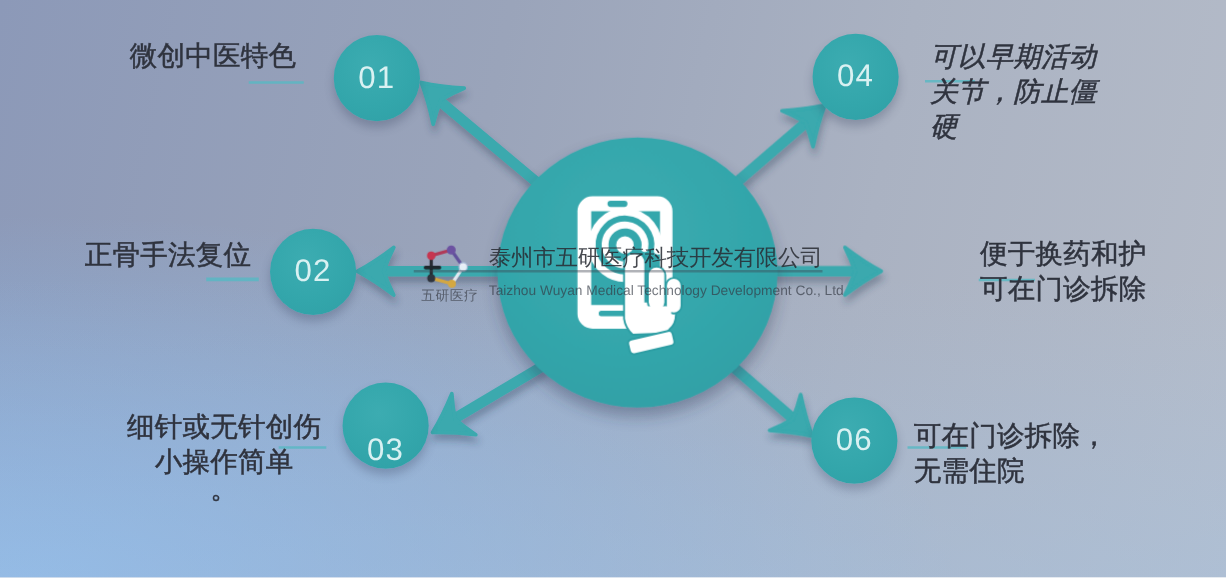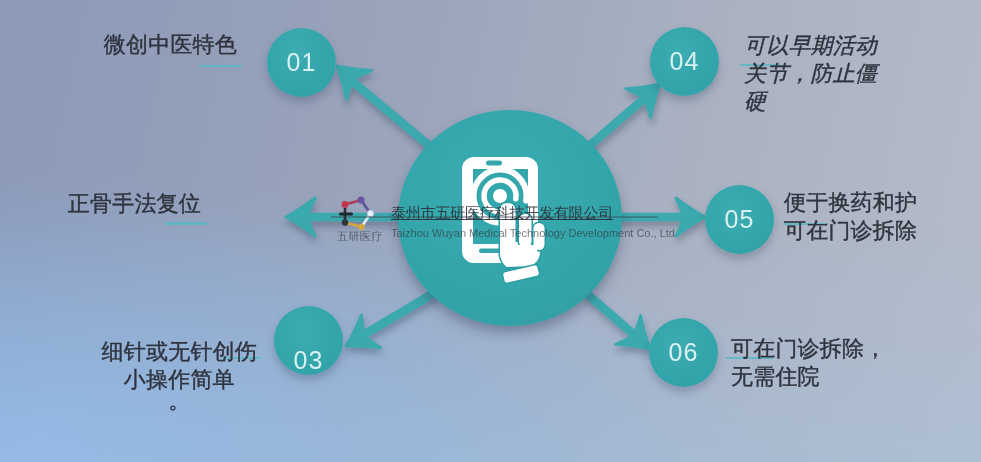--- a/index.html
+++ b/index.html
@@ -46,21 +46,21 @@
     -webkit-text-stroke: 0.4px #2f333e;
     font-size: 22px;
     line-height: 28px;
     letter-spacing: 0.2px;
     white-space: nowrap;
   }
   .label.right-side { text-align: left; }
   .label.left-side  { text-align: center; }
   .label-1 { right: 744px; top: 31px; }
   .label-2 { right: 780px; top: 190px; }
-  .label-3 { right: 724px; top: 338px; margin-left: 20px; }
+  .label-3 { right: 724px; top: 328px; margin-left: 20px; }
   .label-4 { left: 744px; top: 32px; font-style: italic; }
   .label-5 { left: 784px; top: 189px; }
   .label-6 { left: 731px; top: 335px; font-family: Liberation Serif, serif; }
 
   
   .accent {
     position: absolute;
     height: 2.5px;
     background: #58b8c3;
     opacity: 0.82;
@@ -78,27 +78,26 @@
   
   .wm-line {
     position: absolute;
     left: 331px; top: 216px;
     width: 327px; height: 1.6px;
     background: rgba(60,66,78,0.40);
     z-index: 6;
   }
   .wm-cn {
     position: absolute;
-    left: 391px; top: 204px;
-    font-size: 15px;
+    left: 391px; top: 194px;
+    font-size: 18px;
     letter-spacing: -0.2px;
     color: rgba(40,43,50,0.86);
     white-space: nowrap;
     z-index: 6;
-    text-decoration: underline;
   }
   .wm-en {
     position: absolute;
     left: 391px; top: 226.5px;
     font-size: 11px;
     letter-spacing: 0px;
     color: rgba(52,57,68,0.68);
     white-space: nowrap;
     z-index: 6;
   }
@@ -223,28 +222,28 @@
       <circle cx="370.5" cy="213.5" r="3.4" fill="#eef3fa" stroke="#a7bad6" stroke-width="1"></circle>
       <circle cx="361.5" cy="227" r="3.2" fill="#d9a93c"></circle>
       <circle cx="345" cy="222.5" r="3.2" fill="#2c3038"></circle>
       <rect x="339" y="212.5" width="14" height="3" rx="1.5" fill="#1d2025"></rect>
     </g>
   </svg>
 
   <div class="node node-01">
     <span class="num">01</span>
   </div>
+  <div class="node node-02">
+    <span class="num">02</span>
+  </div>
   <div class="node node-03">
     <span class="num">03</span>
   </div>
   <div class="node node-04">
     <span class="num">04</span>
-  </div>
-  <div class="node node-05">
-    <span class="num">05</span>
   </div>
   <div class="node node-06">
     <span class="num">06</span>
   </div>
 
   <div class="accent accent-1"></div>
   <div class="accent accent-2"></div>
   <div class="accent accent-3"></div>
   <div class="accent accent-4"></div>
   <div class="accent accent-5"></div>

